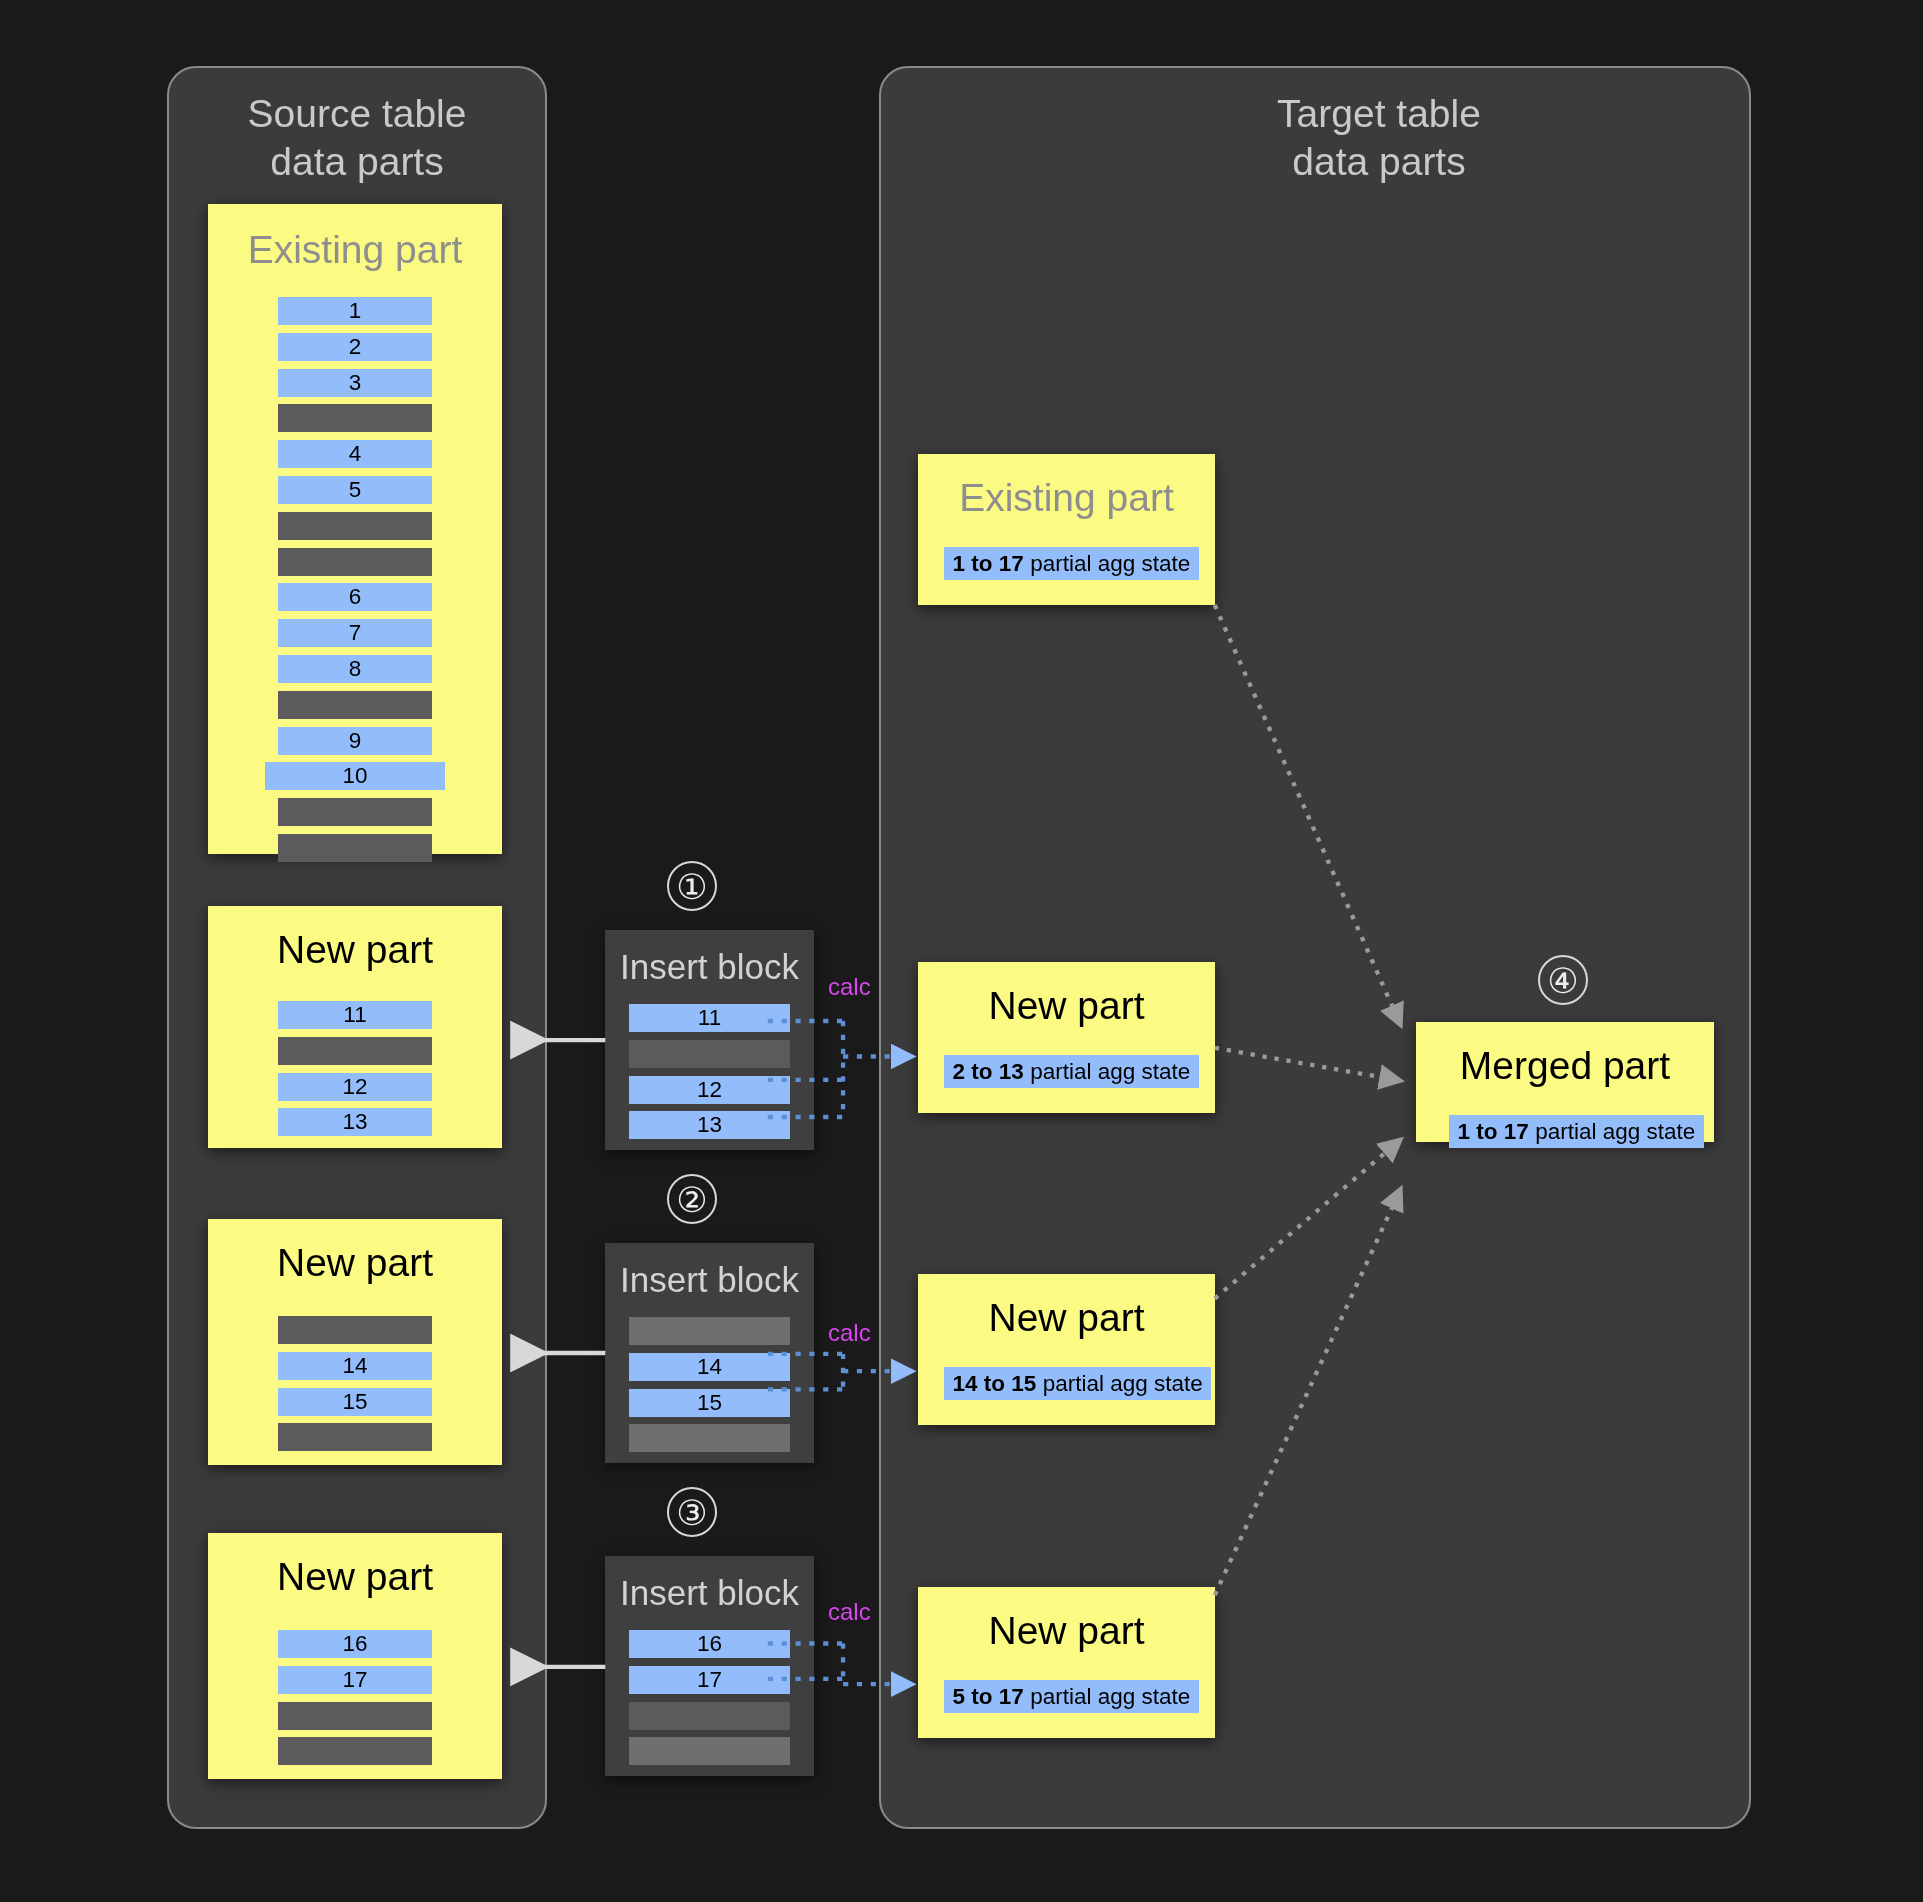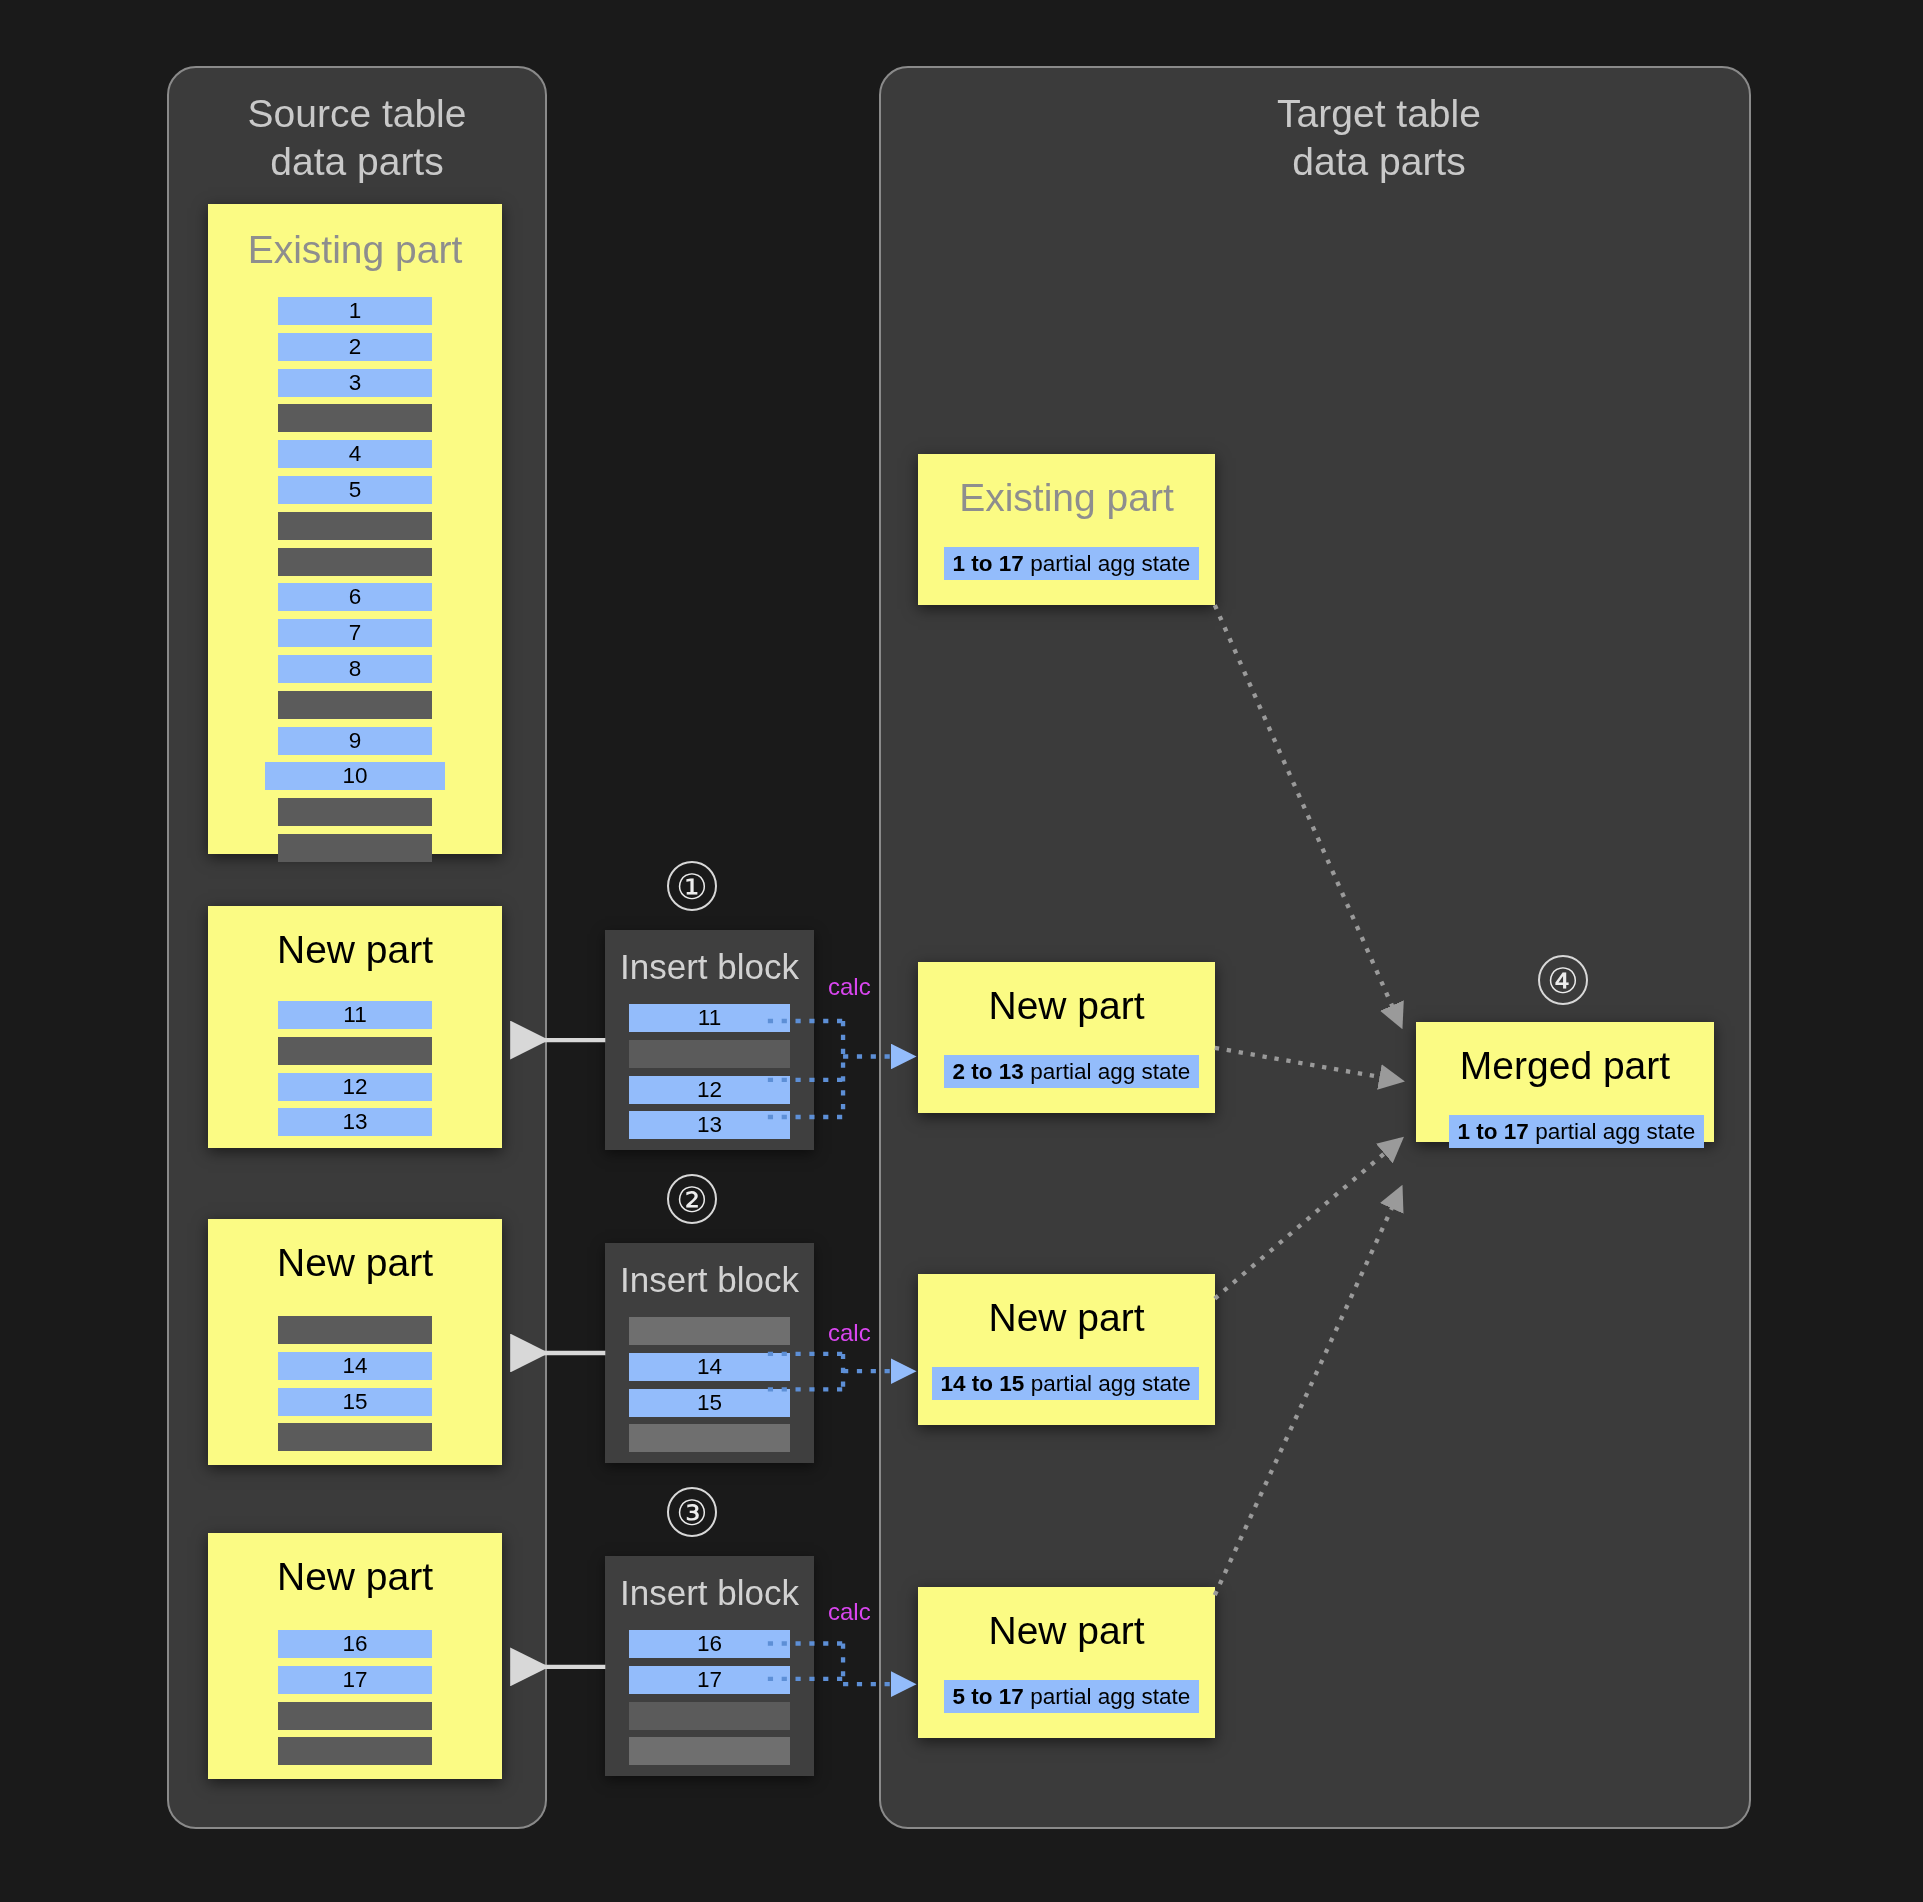--- a/index.html
+++ b/index.html
@@ -221,21 +221,21 @@
 
   <div class="part" style="left:918px;top:962px;width:297px;height:151px;">
     <div class="part-title" style="margin-top:24px;">New part</div>
     <div class="agg" style="left:26px;top:93px;">
       <b>2 to 13</b><span> partial agg state</span>
     </div>
   </div>
 
   <div class="part" style="left:918px;top:1274px;width:297px;height:151px;">
     <div class="part-title" style="margin-top:24px;">New part</div>
-    <div class="agg" style="left:14px;top:93px;">
+    <div class="agg" style="left:26px;top:93px;">
       <b>14 to 15</b><span> partial agg state</span>
     </div>
   </div>
 
   <div class="part" style="left:918px;top:1587px;width:297px;height:151px;">
     <div class="part-title" style="margin-top:24px;">New part</div>
     <div class="agg" style="left:26px;top:93px;">
       <b>5 to 17</b><span> partial agg state</span>
     </div>
   </div>

